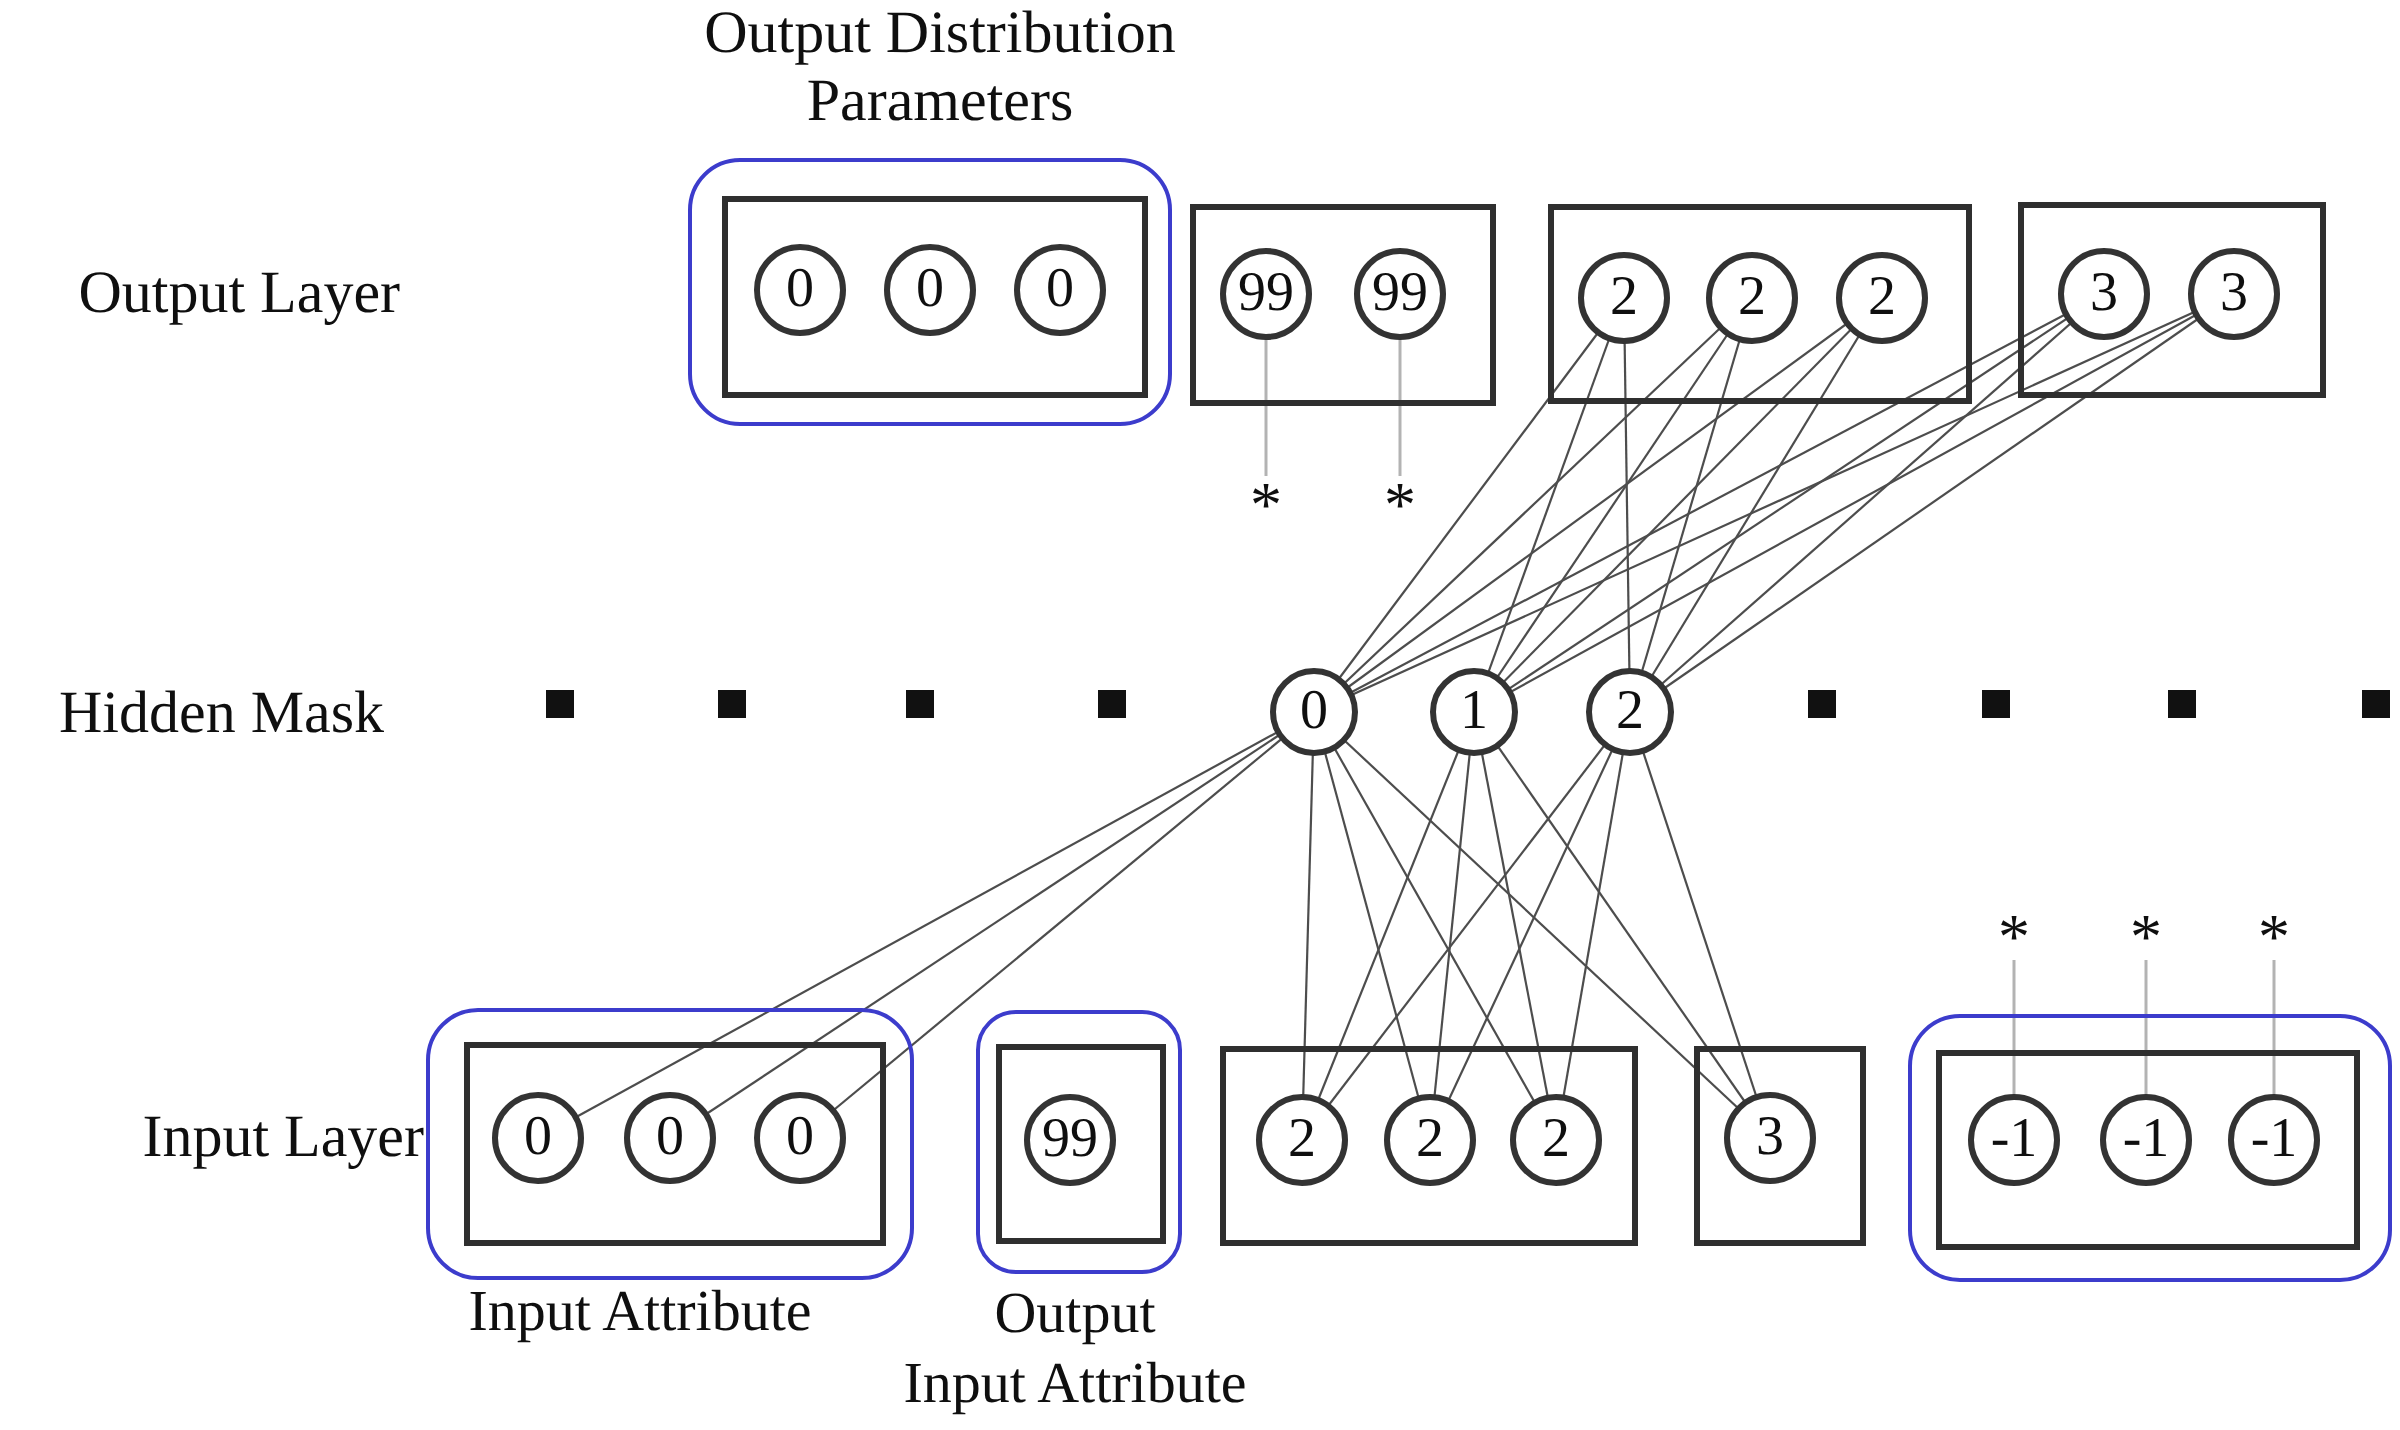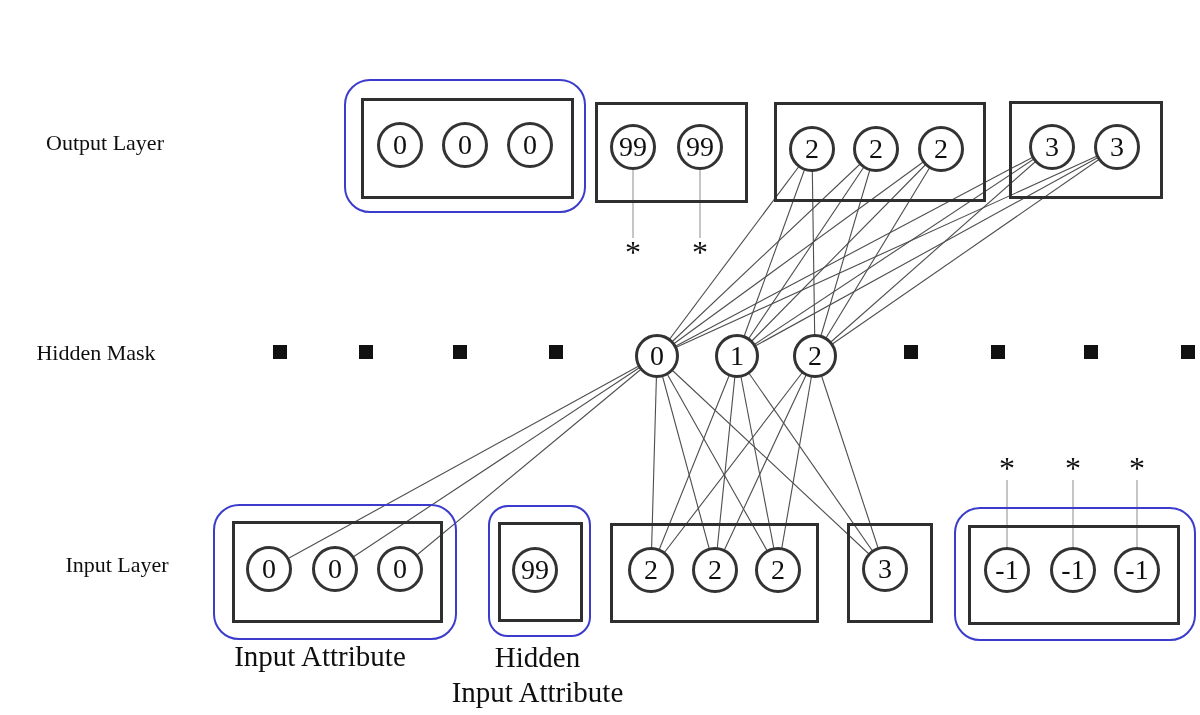--- a/index.html
+++ b/index.html
@@ -3,21 +3,21 @@
 <meta charset="utf-8">
 <style>
   html,body{margin:0;padding:0;background:#fff;}
   .stage{
     position:relative;width:1200px;height:715px;background:var(--bg,#fff);
     font-family:"Liberation Serif",serif;color:var(--text,#0f0f0f);overflow:hidden;
   }
   #edges{position:absolute;left:0;top:0;width:1200px;height:715px;z-index:1;}
   .title{position:absolute;left:280px;top:0;width:380px;text-align:center;
     font-size:30px;line-height:34px;z-index:4;}
-  .layer-label{position:absolute;font-size:22px;text-align:center;z-index:4;}
+  .layer-label{position:absolute;font-size:30px;text-align:right;z-index:4;}
   #lbl-output{left:10px;top:130px;width:190px;}
   #lbl-hidden{left:0px;top:340px;width:192px;}
   #lbl-input{left:22px;top:552px;width:190px;font-family:Liberation Serif, serif;}
   .caption{position:absolute;font-size:29px;text-align:center;z-index:4;}
   #cap-input-attr{left:205px;top:640px;width:230px;}
   #cap-skipped{left:415px;top:640px;width:245px;line-height:35px;}
   #cap-mask{left:960px;top:651px;width:220px;}
   .wrapbox{position:absolute;border:2px solid var(--hl,#3c3ccc);border-radius:26px;z-index:2;}
   .wrapbox.small{border-radius:20px;}
   .gbox{position:absolute;border:3px solid var(--boxb,#2f2f2f);z-index:2;background:transparent;}
@@ -63,28 +63,32 @@
       <line x1="737" y1="356" x2="651" y2="570" stroke="#4d4d4d" stroke-width="1.1"></line>
       <line x1="737" y1="356" x2="715" y2="570" stroke="#4d4d4d" stroke-width="1.1"></line>
       <line x1="737" y1="356" x2="778" y2="570" stroke="#4d4d4d" stroke-width="1.1"></line>
       <line x1="737" y1="356" x2="885" y2="569" stroke="#4d4d4d" stroke-width="1.1"></line>
       <line x1="815" y1="356" x2="651" y2="570" stroke="#4d4d4d" stroke-width="1.1"></line>
       <line x1="815" y1="356" x2="715" y2="570" stroke="#4d4d4d" stroke-width="1.1"></line>
       <line x1="815" y1="356" x2="778" y2="570" stroke="#4d4d4d" stroke-width="1.1"></line>
       <line x1="815" y1="356" x2="885" y2="569" stroke="#4d4d4d" stroke-width="1.1"></line>
     </svg>
 
+  <div class="title">
+    <div>Output Distribution</div>
+    <div>Parameters</div>
+  </div>
 
   <div class="layer-label" id="lbl-output">Output Layer</div>
   <div class="layer-label" id="lbl-hidden">Hidden Mask</div>
   <div class="layer-label" id="lbl-input">Input Layer</div>
 
   <div class="caption" id="cap-input-attr">Input Attribute</div>
   <div class="caption" id="cap-skipped">
-    <div>Hidden</div>
+    <div>Output</div>
     <div>Input Attribute</div>
   </div>
 <div class="wrapbox" style="left: 344px; top: 79px; width: 238px; height: 130px;"></div>
     <div class="gbox" style="left: 361px; top: 98px; width: 207px; height: 95px;"></div>
     <div class="node" style="left: 377px; top: 122px;">0</div>
     <div class="node" style="left: 442px; top: 122px;">0</div>
     <div class="node" style="left: 507px; top: 122px;">0</div>
     <div class="gbox" style="left: 595px; top: 102px; width: 147px; height: 95px;"></div>
     <div class="node" style="left: 610px; top: 124px;">99</div>
     <div class="node" style="left: 677px; top: 124px;">99</div>

